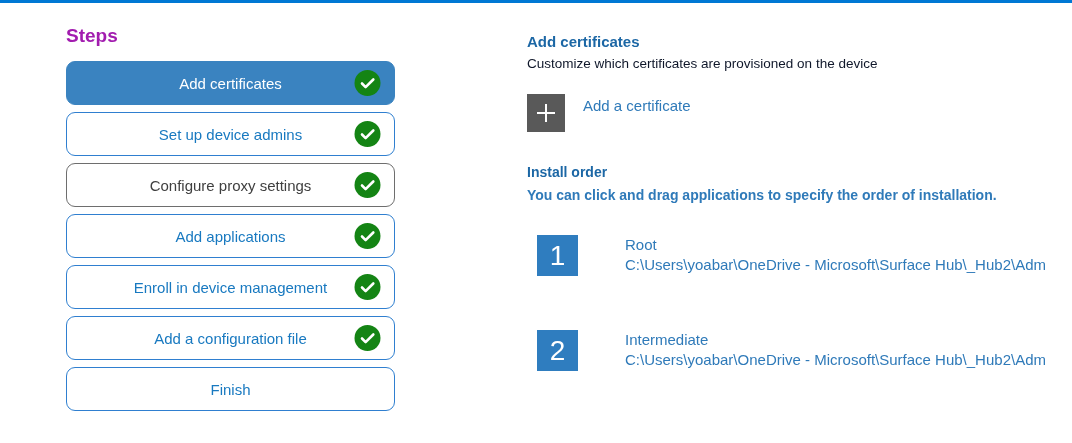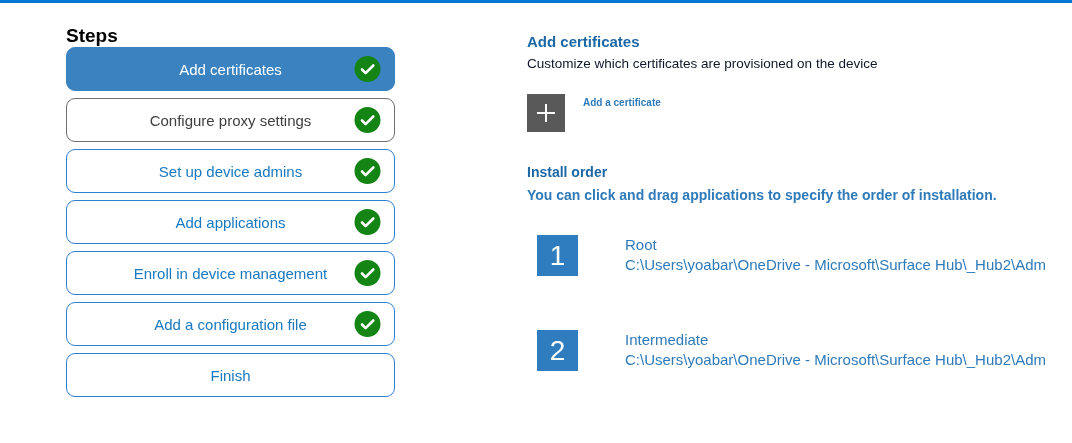--- a/index.html
+++ b/index.html
@@ -13,21 +13,22 @@
   .topbar {
     position: absolute; top: 0; left: 0;
     width: 100%; height: 3px;
     background: #0078d4;
   }
   
   .sidebar {
     position: absolute; left: 66px; top: 25px; width: 329px;
   }
   .sidebar-title {
-    font-size: 19px; font-weight: bold; color: #000000;
+    font-size: 19px; font-weight: bold; color: #a21caf;
+    margin-bottom: 14px;
   }
   .steps { display: flex; flex-direction: column; gap: 7px; }
   .step {
     position: relative;
     height: 44px;
     border-radius: 9px;
     display: flex; align-items: center; justify-content: center;
     font-size: 15px;
     cursor: pointer;
     background: #ffffff;
@@ -51,21 +52,21 @@
   .add-cert-row {
     margin-top: 22px;
     display: flex; align-items: flex-start; gap: 18px;
     cursor: pointer; width: fit-content;
   }
   .plus-square {
     width: 38px; height: 38px; background: #595959;
     display: flex; align-items: center; justify-content: center;
     flex: 0 0 auto;
   }
-  .add-cert-label { font-size: 10px; color: #2f7ab9; margin-top: 3px; font-weight: bold; }
+  .add-cert-label { font-size: 15px; color: #2f7ab9; margin-top: 3px; }
   .install-heading {
     margin-top: 32px; font-size: 14px; font-weight: bold; color: #1c67a5;
   }
   .install-desc { margin-top: 7px; font-size: 14px; color: #2f7ab9; font-weight: bold; }
   .order-list {
     margin-top: 32px; margin-left: 10px;
     display: flex; flex-direction: column; gap: 54px;
   }
   .order-item { display: flex; align-items: flex-start; gap: 9px; cursor: grab; }
   .num-square {
@@ -89,30 +90,30 @@
   <div class="steps">
 
     <div class="step step-selected">
       <span>Add certificates</span>
       <svg class="check" viewBox="0 0 27 27">
         <circle cx="13.5" cy="13.5" r="13" fill="#148414"></circle>
         <path d="M8 14l3.6 3.6L19.3 10" fill="none" stroke="#ffffff" stroke-width="2.6" stroke-linecap="round" stroke-linejoin="round"></path>
       </svg>
     </div>
 
-    <div class="step step-gray">
-      <span>Configure proxy settings</span>
+    <div class="step step-blue">
+      <span>Set up device admins</span>
       <svg class="check" viewBox="0 0 27 27">
         <circle cx="13.5" cy="13.5" r="13" fill="#148414"></circle>
         <path d="M8 14l3.6 3.6L19.3 10" fill="none" stroke="#ffffff" stroke-width="2.6" stroke-linecap="round" stroke-linejoin="round"></path>
       </svg>
     </div>
 
-    <div class="step step-blue">
-      <span>Set up device admins</span>
+    <div class="step step-gray">
+      <span>Configure proxy settings</span>
       <svg class="check" viewBox="0 0 27 27">
         <circle cx="13.5" cy="13.5" r="13" fill="#148414"></circle>
         <path d="M8 14l3.6 3.6L19.3 10" fill="none" stroke="#ffffff" stroke-width="2.6" stroke-linecap="round" stroke-linejoin="round"></path>
       </svg>
     </div>
 
     <div class="step step-blue">
       <span>Add applications</span>
       <svg class="check" viewBox="0 0 27 27">
         <circle cx="13.5" cy="13.5" r="13" fill="#148414"></circle>

